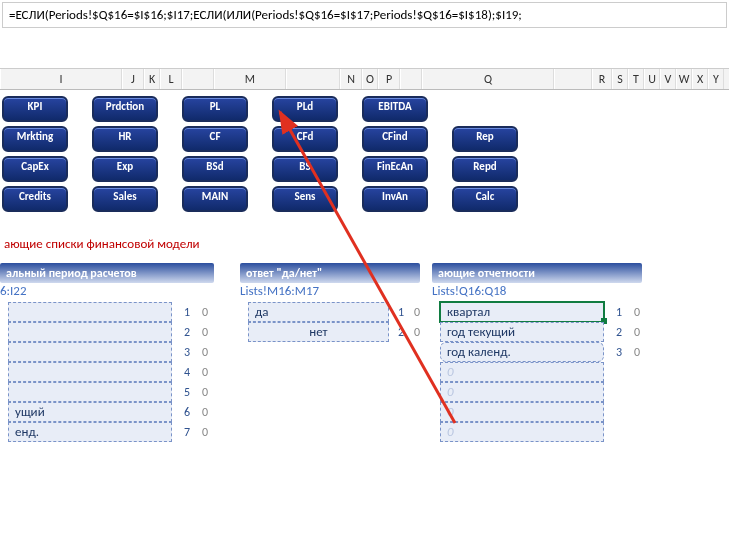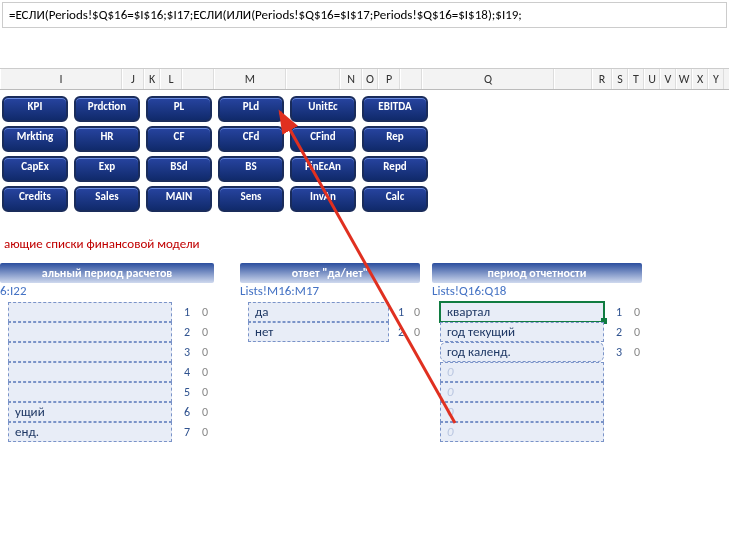--- a/index.html
+++ b/index.html
@@ -1,26 +1,26 @@
 <!DOCTYPE html>
 <html><head>
 <meta charset="utf-8">
 <style>
   html, body { margin: 0; padding: 0; font-family: Calibri, Arial, sans-serif; font-size: 12px; background: #fff; width: 729px; height: 534px; overflow: hidden; position: relative; }
   .formula-bar { border: 1px solid #ccc; height: 24px; line-height: 24px; padding: 0 6px; margin: 2px 2px 40px 2px; font-size: 13px; color: #000; white-space: nowrap; overflow: hidden; }
   .col-headers { display: flex; border-top: 1px solid #ccc; border-bottom: 1px solid #bbb; background: #f3f3f3; height: 20px; }
   .col-h { border-right: 1px solid #ddd; border-left: 1px solid #fff; text-align: center; line-height: 20px; font-size: 12px; color: #333; }
   .sheet { position: relative; }
   .btn-grid { padding: 6px 0 10px 0; }
-  .btn-row { display: flex; gap: 6px; margin: 0 0 4px 2px; }
+  .btn-row { display: flex; gap: 24px; margin: 0 0 4px 2px; }
   .nbtn { width: 62px; height: 22px; border-radius: 6px; border: 2px solid #1a2c5b; background: linear-gradient(#2744a0, #102a6b); color: #fff; font-weight: bold; font-size: 11px; text-align: center; line-height: 18px; box-shadow: inset 0 1px 0 #6a8be0; cursor: pointer; }
   .red-title { color: #c00000; font-weight: normal; font-size: 13px; padding: 10px 0 6px 4px; }
   .section-row { position: relative; height: 300px; margin-top: 6px; }
   .sec { position: absolute; top: 0; }
-  .sec-hdr { height: 20px; background: linear-gradient(#2b4e9e, #cfd9ee); color: #fff; font-weight: bold; font-size: 12px; text-align: center; line-height: 20px; border-radius: 2px; padding: 0 6px; white-space: nowrap; overflow: hidden; }
+  .sec-hdr { height: 20px; background: linear-gradient(#2b4e9e, #cfd9ee); color: #fff; font-weight: bold; font-size: 12px; text-align: left; line-height: 20px; border-radius: 2px; padding: 0 6px; white-space: nowrap; overflow: hidden; }
   .sec-ref { color: #4472c4; font-size: 13px; }
   .list-box { margin-top: 4px; }
   .list-row { display: flex; align-items: stretch; height: 20px; }
   .list-cell { width: 150px; border: 1px dashed #7a93c8; background: #e8edf7; padding: 0 6px; line-height: 18px; color: #1f3864; font-size: 13px; margin-left: 8px; }
   .list-cell.empty { color: #b9c6e0; font-style: italic; }
   .num-cell { width: 18px; text-align: right; padding-right: 4px; line-height: 20px; color: #2f528f; font-size: 12px; }
   .zero-cell { width: 14px; text-align: right; line-height: 20px; color: #888; font-size: 12px; }
   .selected { outline: 2px solid #107c41; outline-offset: -1px; }
   .sel-handle { position: absolute; width: 6px; height: 6px; background: #107c41; right: -4px; bottom: -3px; }
   svg.arrow { position: absolute; left: 0; top: 0; pointer-events: none; }
@@ -57,21 +57,20 @@
   </div>
 
 <div class="sheet">
 
   <div class="btn-grid" id="btn-grid">
       <div class="btn-row">
         <div class="nbtn">KPI</div>
         <div class="nbtn">Prdction</div>
         <div class="nbtn">PL</div>
         <div class="nbtn">PLd</div>
-        <div class="nbtn">UnitEc</div>
         <div class="nbtn">EBITDA</div>
       </div>
       <div class="btn-row">
         <div class="nbtn">Mrkting</div>
         <div class="nbtn">HR</div>
         <div class="nbtn">CF</div>
         <div class="nbtn">CFd</div>
         <div class="nbtn">CFind</div>
         <div class="nbtn">Rep</div>
       </div>
@@ -140,28 +139,28 @@
       <div class="sec" style="left: 240px; width: 180px;">
         <div class="sec-hdr">ответ "да/нет"</div>
         <div class="sec-ref">Lists!M16:M17</div>
         <div class="list-box">
           <div class="list-row">
             <div class="list-cell" style="position: relative;">да</div>
             <div class="num-cell">1</div>
             <div class="zero-cell">0</div>
           </div>
           <div class="list-row">
-            <div class="list-cell" style="position: relative;">нет</div>
+            <div class="list-cell" style="position: relative; text-align: center;">нет</div>
             <div class="num-cell">2</div>
             <div class="zero-cell">0</div>
           </div>
         </div>
       </div>
       <div class="sec" style="left: 432px; width: 210px;">
-        <div class="sec-hdr">период отчетности</div>
+        <div class="sec-hdr">ающие отчетности</div>
         <div class="sec-ref">Lists!Q16:Q18</div>
         <div class="list-box">
           <div class="list-row">
             <div class="list-cell selected" style="position: relative;">квартал<div class="sel-handle"></div></div>
             <div class="num-cell">1</div>
             <div class="zero-cell">0</div>
           </div>
           <div class="list-row">
             <div class="list-cell" style="position: relative;">год текущий</div>
             <div class="num-cell">2</div>

